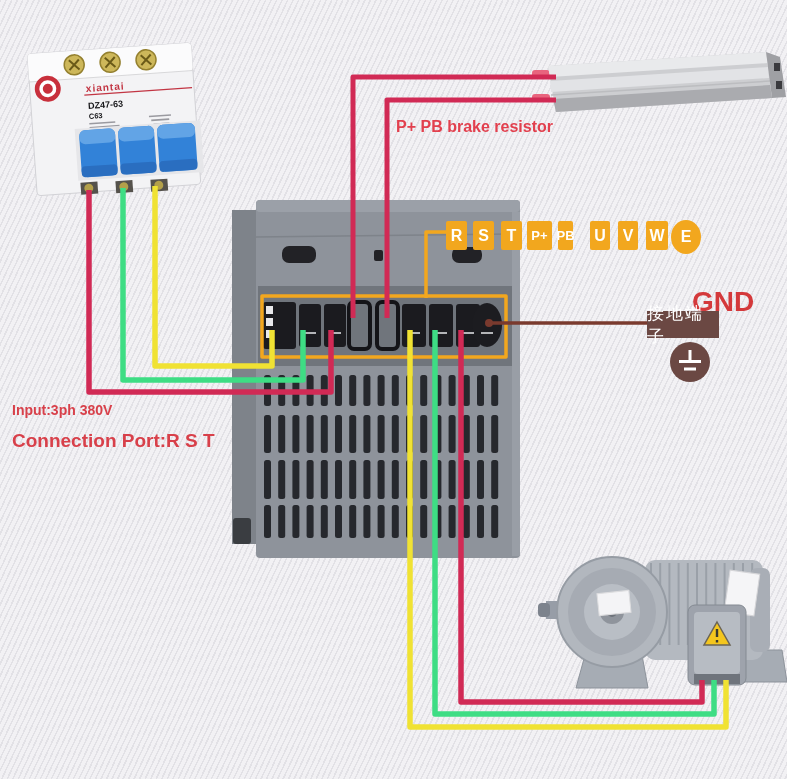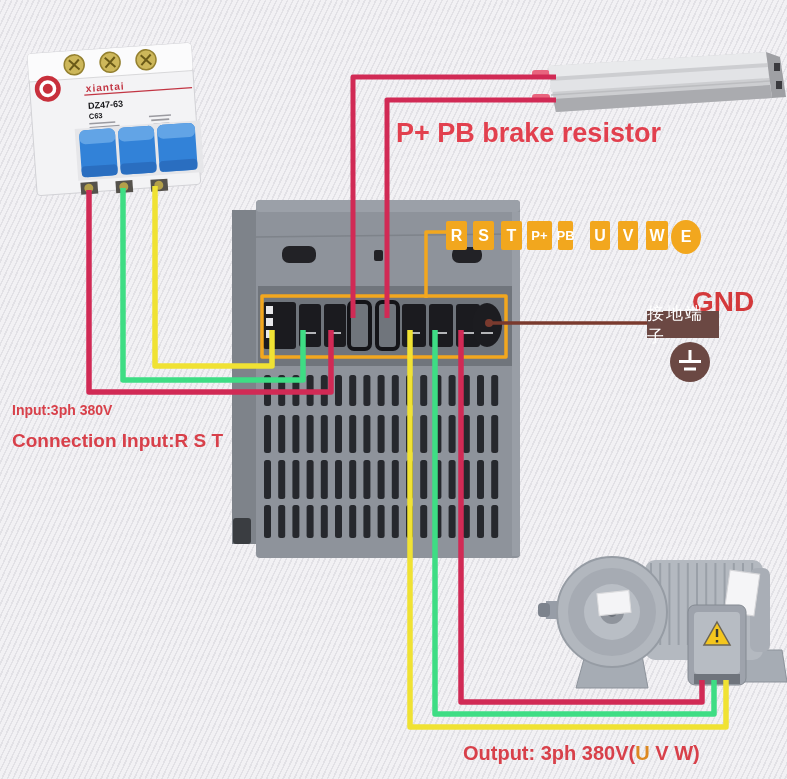--- a/index.html
+++ b/index.html
@@ -280,21 +280,18 @@
     <div class="tbox" style="left:473px;width:21px">S</div>
     <div class="tbox" style="left:501px;width:21px">T</div>
     <div class="tbox" style="left:527px;width:25px;font-size:13px">P+</div>
     <div class="tbox" style="left:558px;width:15px;font-size:13px">PB</div>
     <div class="tbox" style="left:590px;width:20px">U</div>
     <div class="tbox" style="left:618px;width:20px">V</div>
     <div class="tbox" style="left:646px;width:22px">W</div>
     <div class="tcircle">E</div>
   </div>
 
-  <div class="note" style="left:396px;top:118px;font-size:27px;color:#e2404e;">P+ PB brake resistor</div>
+  <div class="note" style="left:396px;top:118px;font-size:16px;color:#e2404e;">P+ PB brake resistor</div>
   <div class="note" style="left:692px;top:286px;font-size:28px;color:#d4393b;">GND</div>
   <div class="gnd-cn">接地端子</div>
   <div class="note" style="left:12px;top:402px;font-size:14px;">Input:3ph 380V</div>
-  <div class="note" style="left:12px;top:430px;font-size:19px;">Connection Input:R S T</div>
-  <div class="note" style="left:463px;top:742px;font-size:20px;">
-    <span>Output: 3ph 380V(</span><span class="out-u">U</span><span> V W)</span>
-  </div>
+  <div class="note" style="left:12px;top:430px;font-size:19px;">Connection Port:R S T</div>
 </div>
 
 </body></html>

